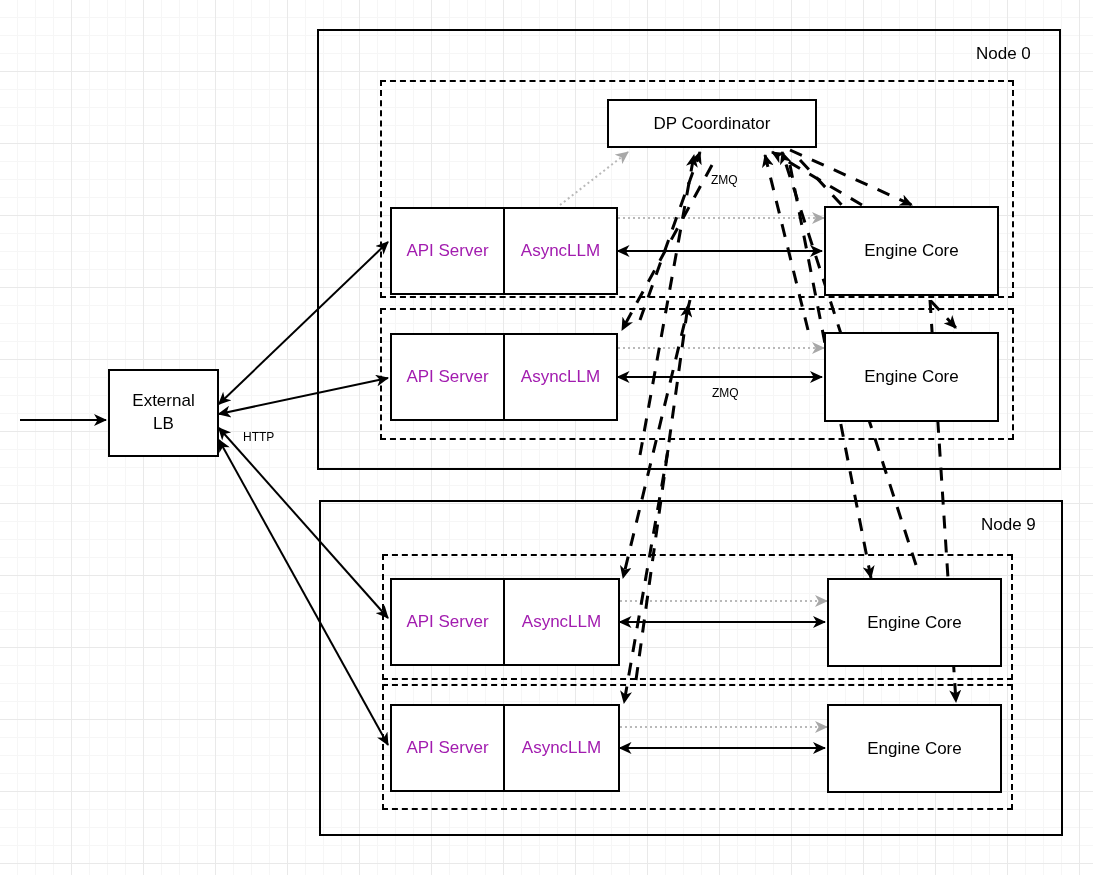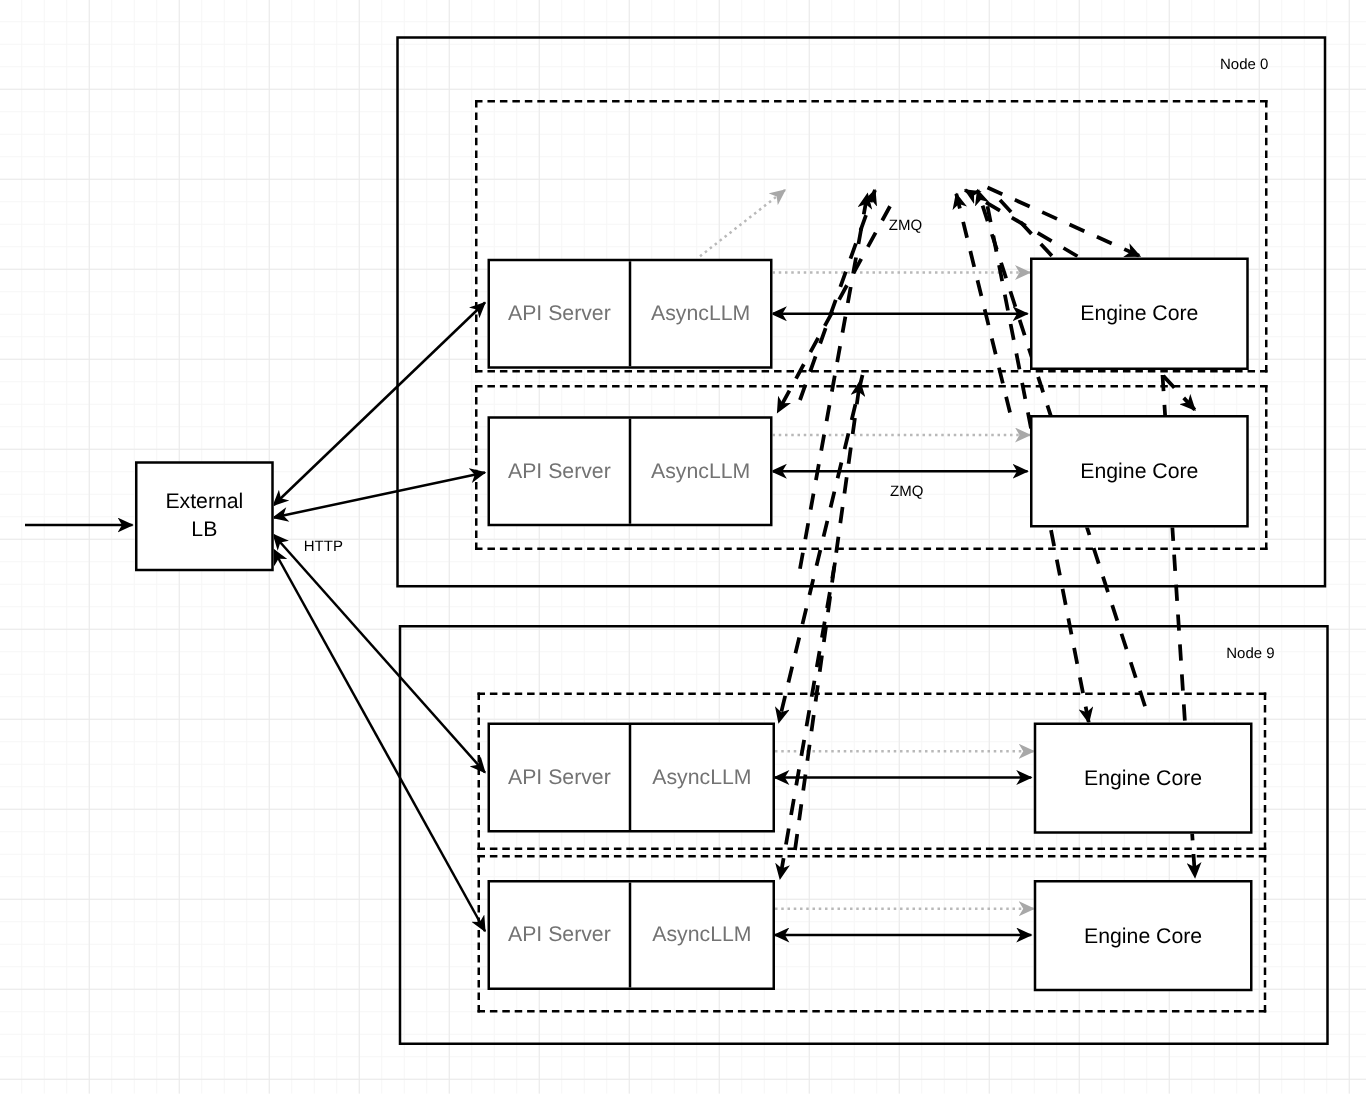--- a/index.html
+++ b/index.html
@@ -33,21 +33,21 @@
     pointer-events: none;
   }
   .node-frame {
     position: absolute;
     border: 2px solid #000000;
     background: transparent;
     box-sizing: border-box;
   }
   .node-label {
     position: absolute;
-    font-size: 12px;
+    font-size: 17px;
     color: #000000;
     white-space: nowrap;
   }
   .group-frame {
     position: absolute;
     border: 2px dashed #000000;
     background: transparent;
     box-sizing: border-box;
   }
   .box {
@@ -68,21 +68,21 @@
     background: #ffffff;
     box-sizing: border-box;
     display: flex;
     align-items: stretch;
   }
   .split-cell {
     display: flex;
     align-items: center;
     justify-content: center;
     font-size: 17px;
-    color: #737373;
+    color: #a21caf;
     white-space: nowrap;
     box-sizing: border-box;
   }
   .split-cell.left {
     flex: 0 0 113px;
     border-right: 2px solid #000000;
   }
   .split-cell.right {
     flex: 1 1 auto;
   }
@@ -166,20 +166,23 @@
     <span>LB</span>
   </div>
   <div class="edge-label" style="left:243px; top:430px;text-align:right;">HTTP</div>
 
   <div class="node-frame" style="left:317px; top:29px; width:744px; height:441px;"></div>
   <div class="node-label" style="left:976px; top:44px;">Node 0</div>
 
   <div class="group-frame" style="left:380px; top:80px; width:634px; height:218px;"></div>
   <div class="group-frame" style="left:380px; top:308px; width:634px; height:132px;"></div>
 
+  <div class="box" style="left:607px; top:99px; width:210px; height:49px;">
+    <span>DP Coordinator</span>
+  </div>
 
   <div class="edge-label" style="left:711px; top:173px;">ZMQ</div>
   <div class="edge-label" style="left:712px; top:386px;">ZMQ</div>
 
   <div class="split-box" style="left:390px; top:207px; width:228px; height:88px;">
     <div class="split-cell left">
       <span>API Server</span>
     </div>
     <div class="split-cell right">
       <span>AsyncLLM</span>

